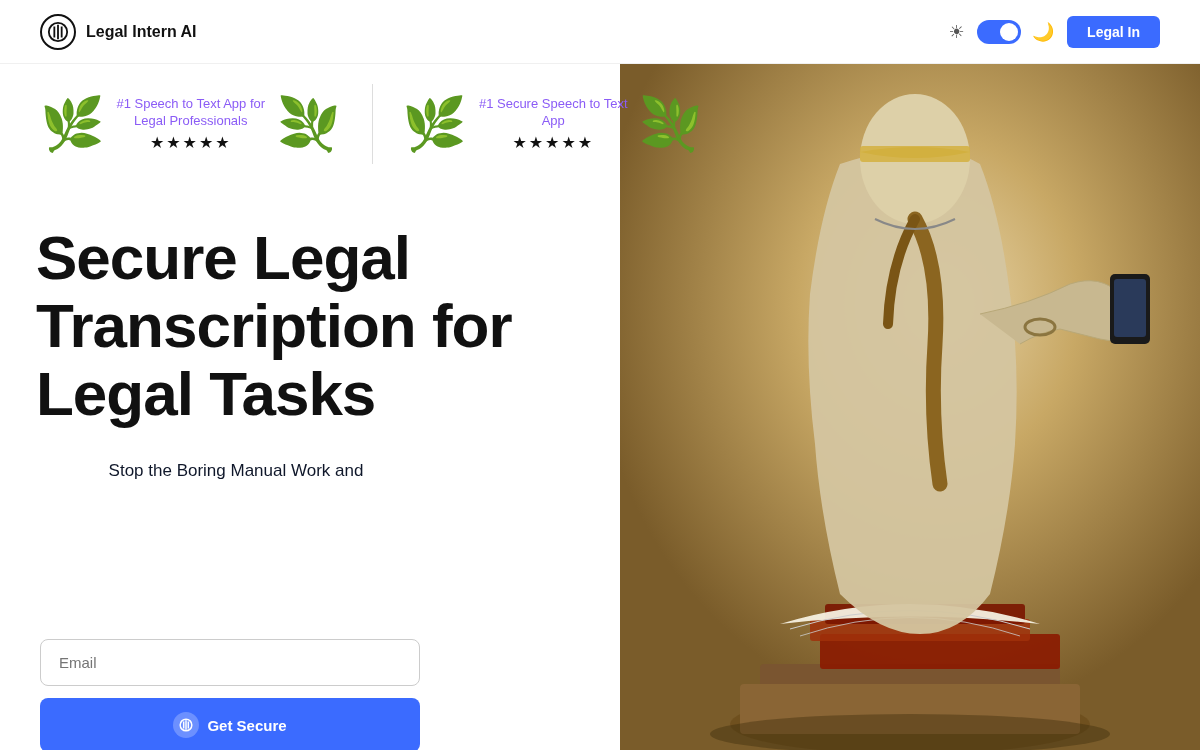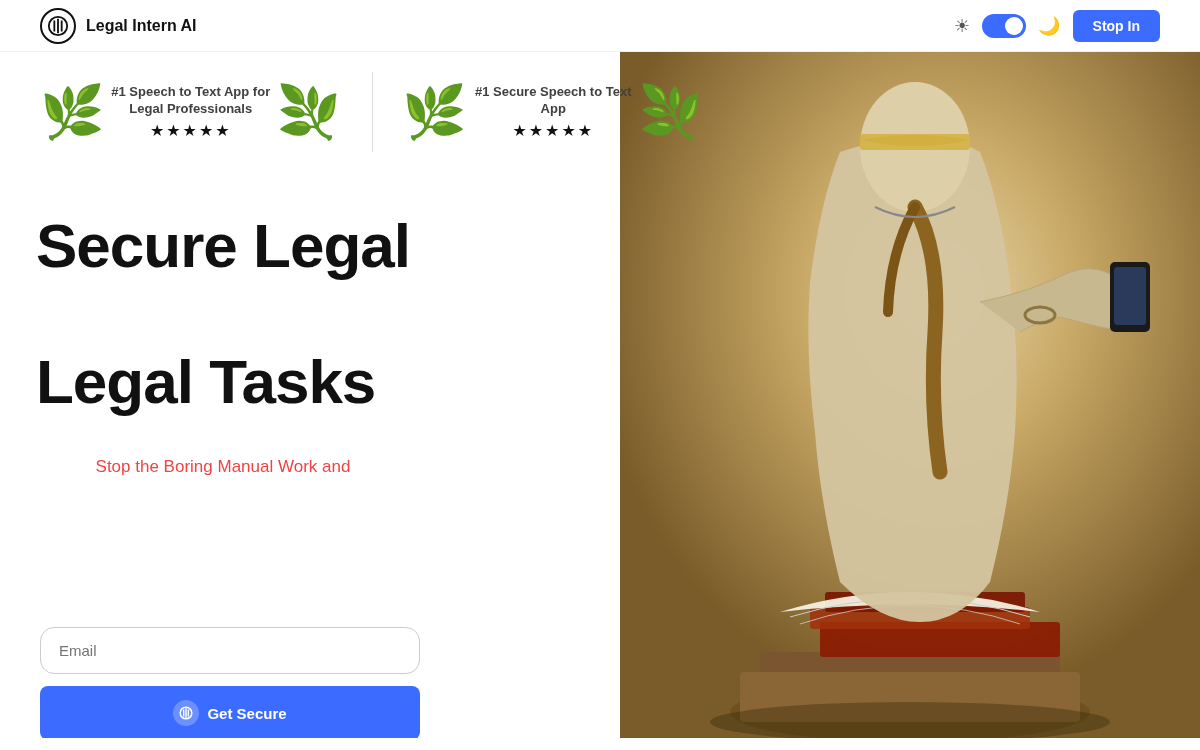--- a/index.html
+++ b/index.html
@@ -11,21 +11,21 @@
       overflow: hidden;
       position: relative;
     }
 
     
     .navbar {
       display: flex;
       align-items: center;
       justify-content: space-between;
       padding: 16px 40px;
-      height: 52px;
+      height: 64px;
       border-bottom: 1px solid #f0f0f0;
       background: #fff;
       position: relative;
       z-index: 10;
     }
     .nav-logo {
       display: flex;
       align-items: center;
       gap: 10px;
     }
@@ -141,22 +141,22 @@
       transform: scaleX(-1);
       display: inline-block;
     }
 
     .award-content {
       text-align: center;
       max-width: 160px;
     }
     .award-title {
       font-size: 13px;
-      font-weight: 700;
-      color: #404040;
+      font-weight: 400;
+      color: #8b5cf6;
       line-height: 1.3;
       text-align: center;
     }
     .stars {
       color: #111;
       font-size: 16px;
       margin-top: 4px;
       letter-spacing: 2px;
     }
 
@@ -176,44 +176,44 @@
 
     .hero-heading {
       font-size: 62px;
       font-weight: 900;
       color: #111;
       line-height: 1.1;
       letter-spacing: -1px;
     }
 
     .hero-subtext {
-      margin-top: 36px;
+      margin-top: 28px;
       font-size: 17px;
-      color: #ef4444;
+      color: #0f172a;
       line-height: 1.6;
       text-align: center;
       max-width: 400px;
     }
 
     
     .email-form {
       position: absolute;
       top: 575px;
       left: 40px;
       display: flex;
       flex-direction: column;
       gap: 12px;
       width: 380px;
     }
 
     .email-input {
       width: 100%;
       padding: 14px 18px;
       border: 1.5px solid #ccc;
-      border-radius: 14px;
+      border-radius: 8px;
       font-size: 15px;
       color: #999;
       outline: none;
       background: white;
     }
 
     .get-started-btn {
       background: #3b6bff;
       color: white;
       border: none;
@@ -252,21 +252,21 @@
         <line x1="12" y1="4" x2="12" y2="20"></line>
         <line x1="16" y1="6" x2="16" y2="18"></line>
       </svg>
     </div>
     <span class="nav-logo-text">Legal Intern AI</span>
   </div>
   <div class="nav-right">
     <span class="theme-icon">☀</span>
     <div class="toggle-switch"></div>
     <span class="moon-icon">🌙</span>
-    <button class="signin-btn">Stop In</button>
+    <button class="signin-btn">Legal In</button>
   </div>
 </nav>
 
 <div class="main-content">
 
   <div class="hero-bg"></div>
 
   <svg class="statue-svg" viewBox="0 0 580 686" xmlns="http://www.w3.org/2000/svg">
     <defs>
       <radialGradient id="bgGrad" cx="55%" cy="35%" r="60%">
@@ -335,21 +335,21 @@
         <div class="award-title">#1 Secure Speech to Text App</div>
         <div class="stars">★★★★★</div>
       </div>
       <span class="laurel-right">🌿</span>
     </div>
   </div>
 
   <div class="hero-text">
     <h1 class="hero-heading">
       <span>Secure Legal</span><br>
-      <br>
+      <span>Transcription for</span><br>
       <span>Legal Tasks</span>
     </h1>
     <p class="hero-subtext">
       <span>Stop the Boring Manual Work and</span><br>
     </p>
   </div>
 
   <div class="email-form">
     <input type="email" class="email-input" placeholder="Email" style="">
     <button class="get-started-btn">

